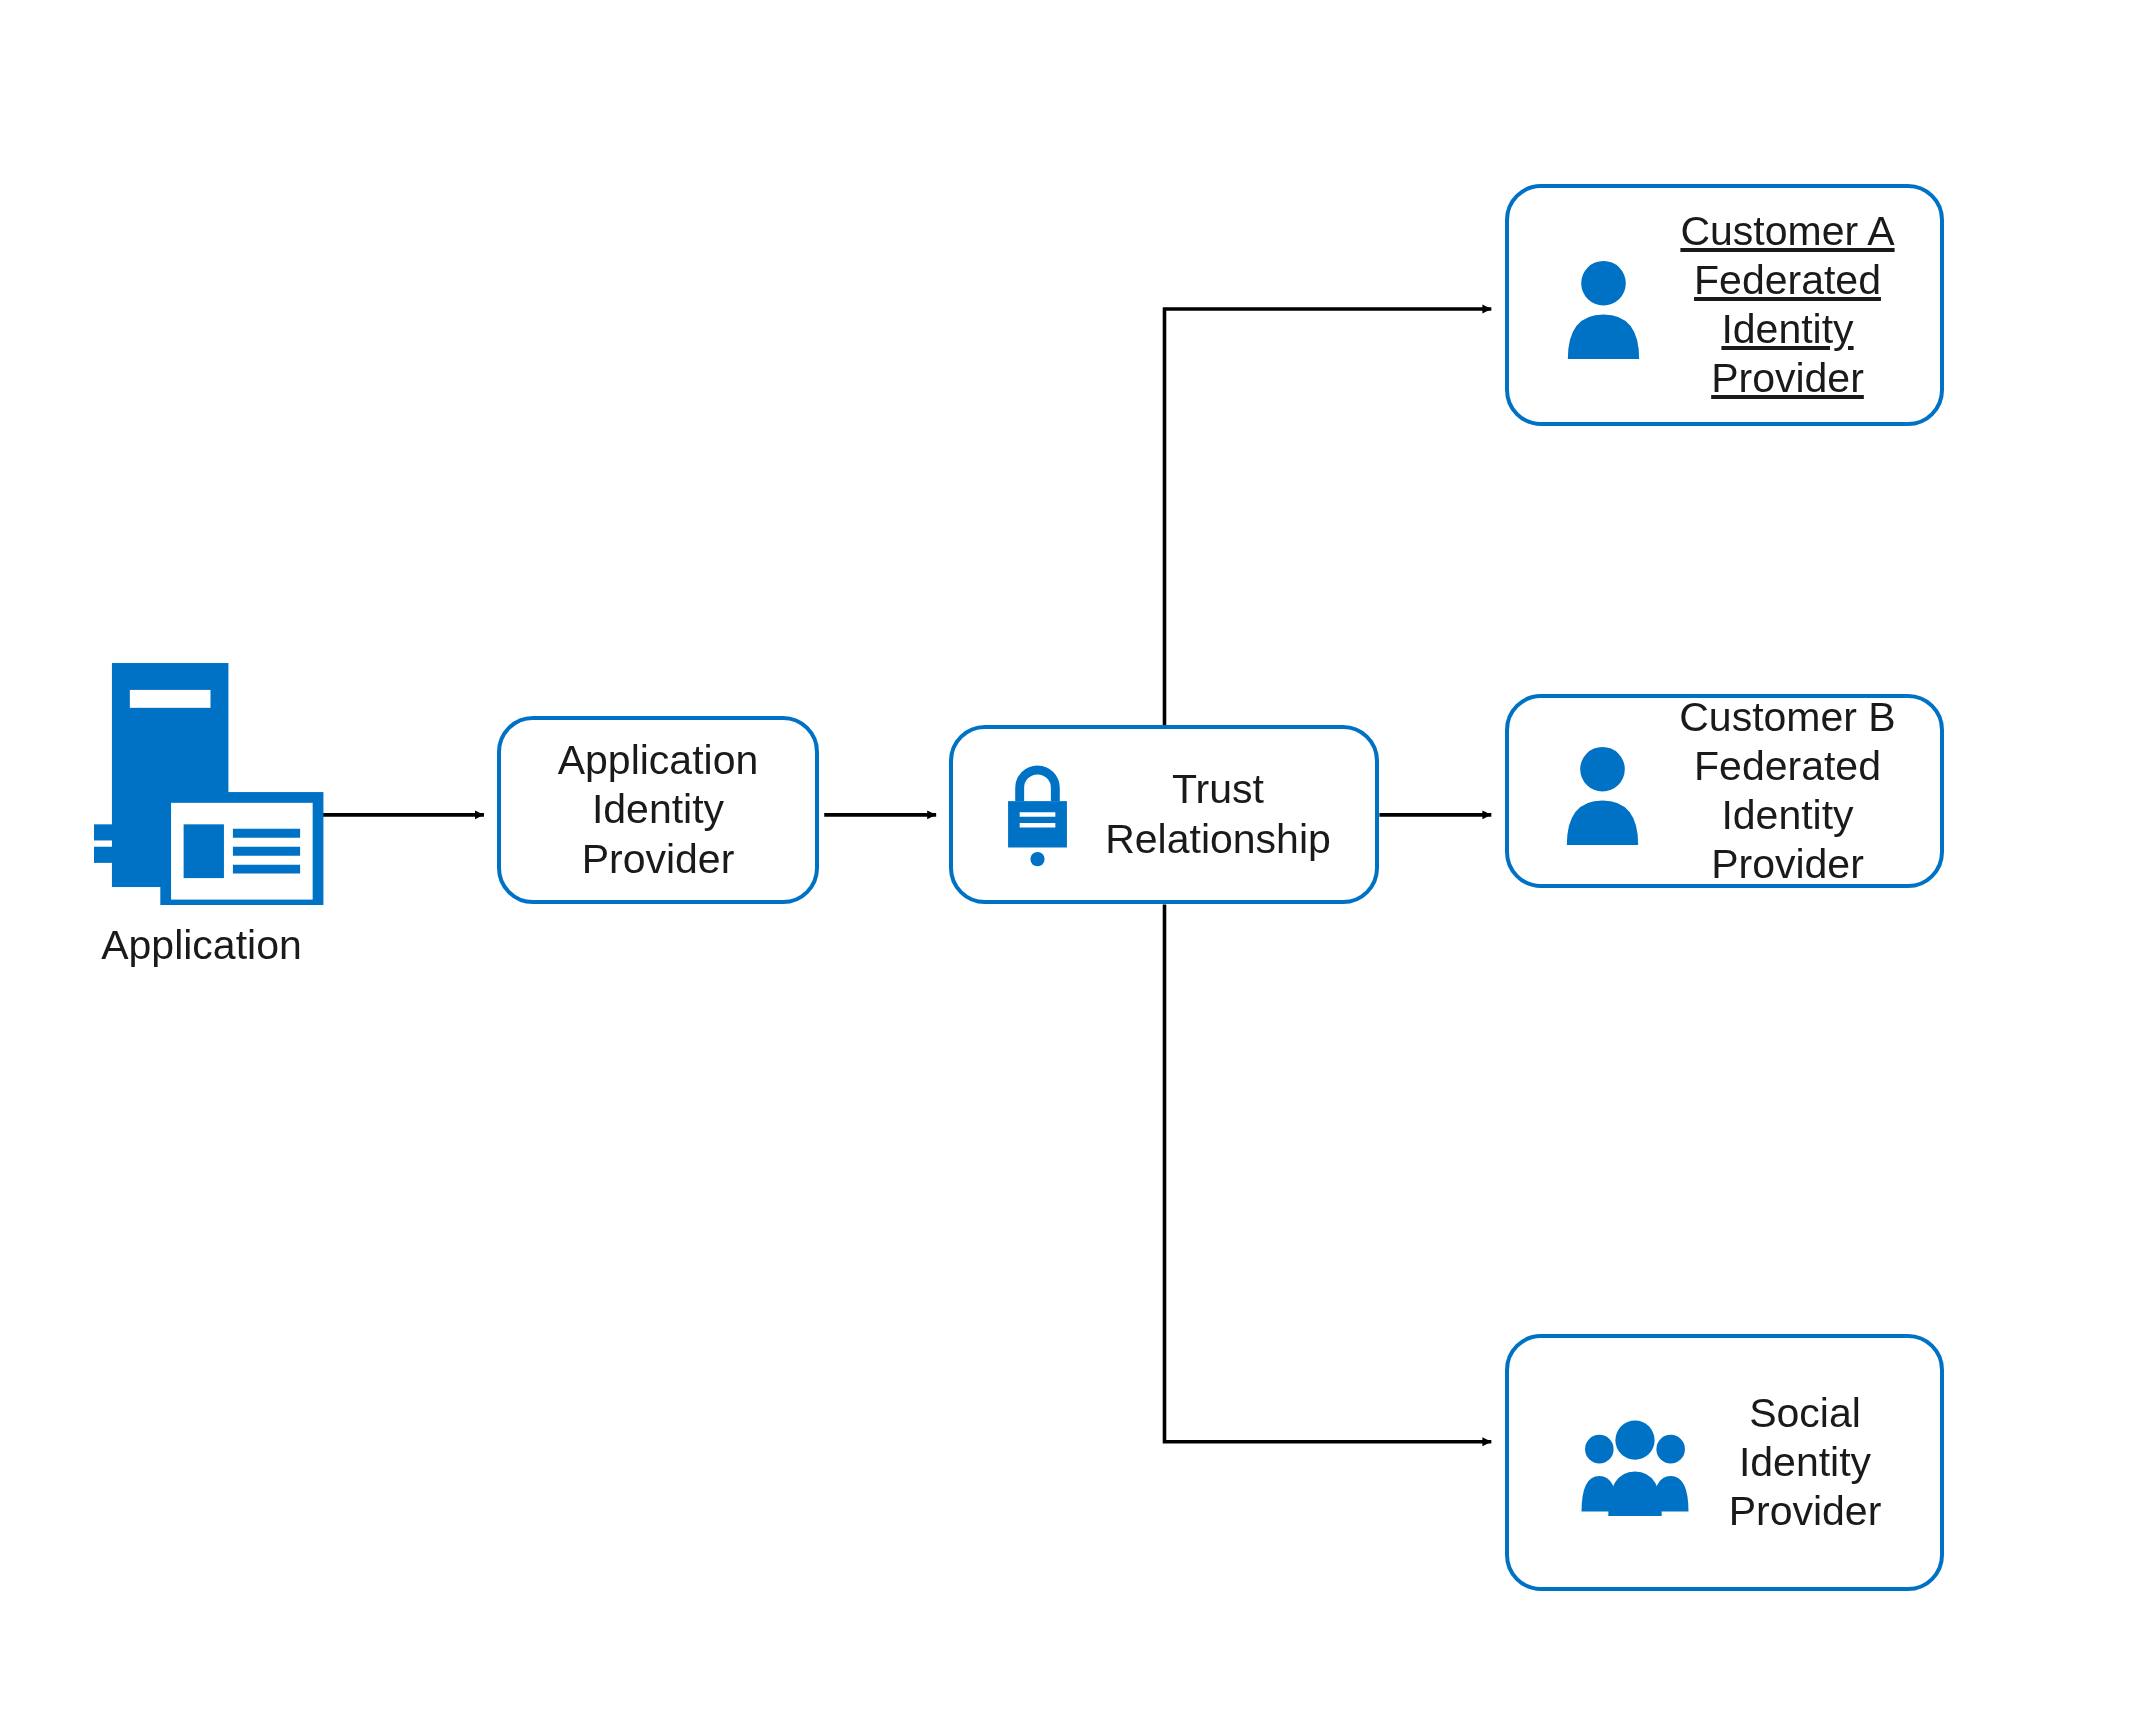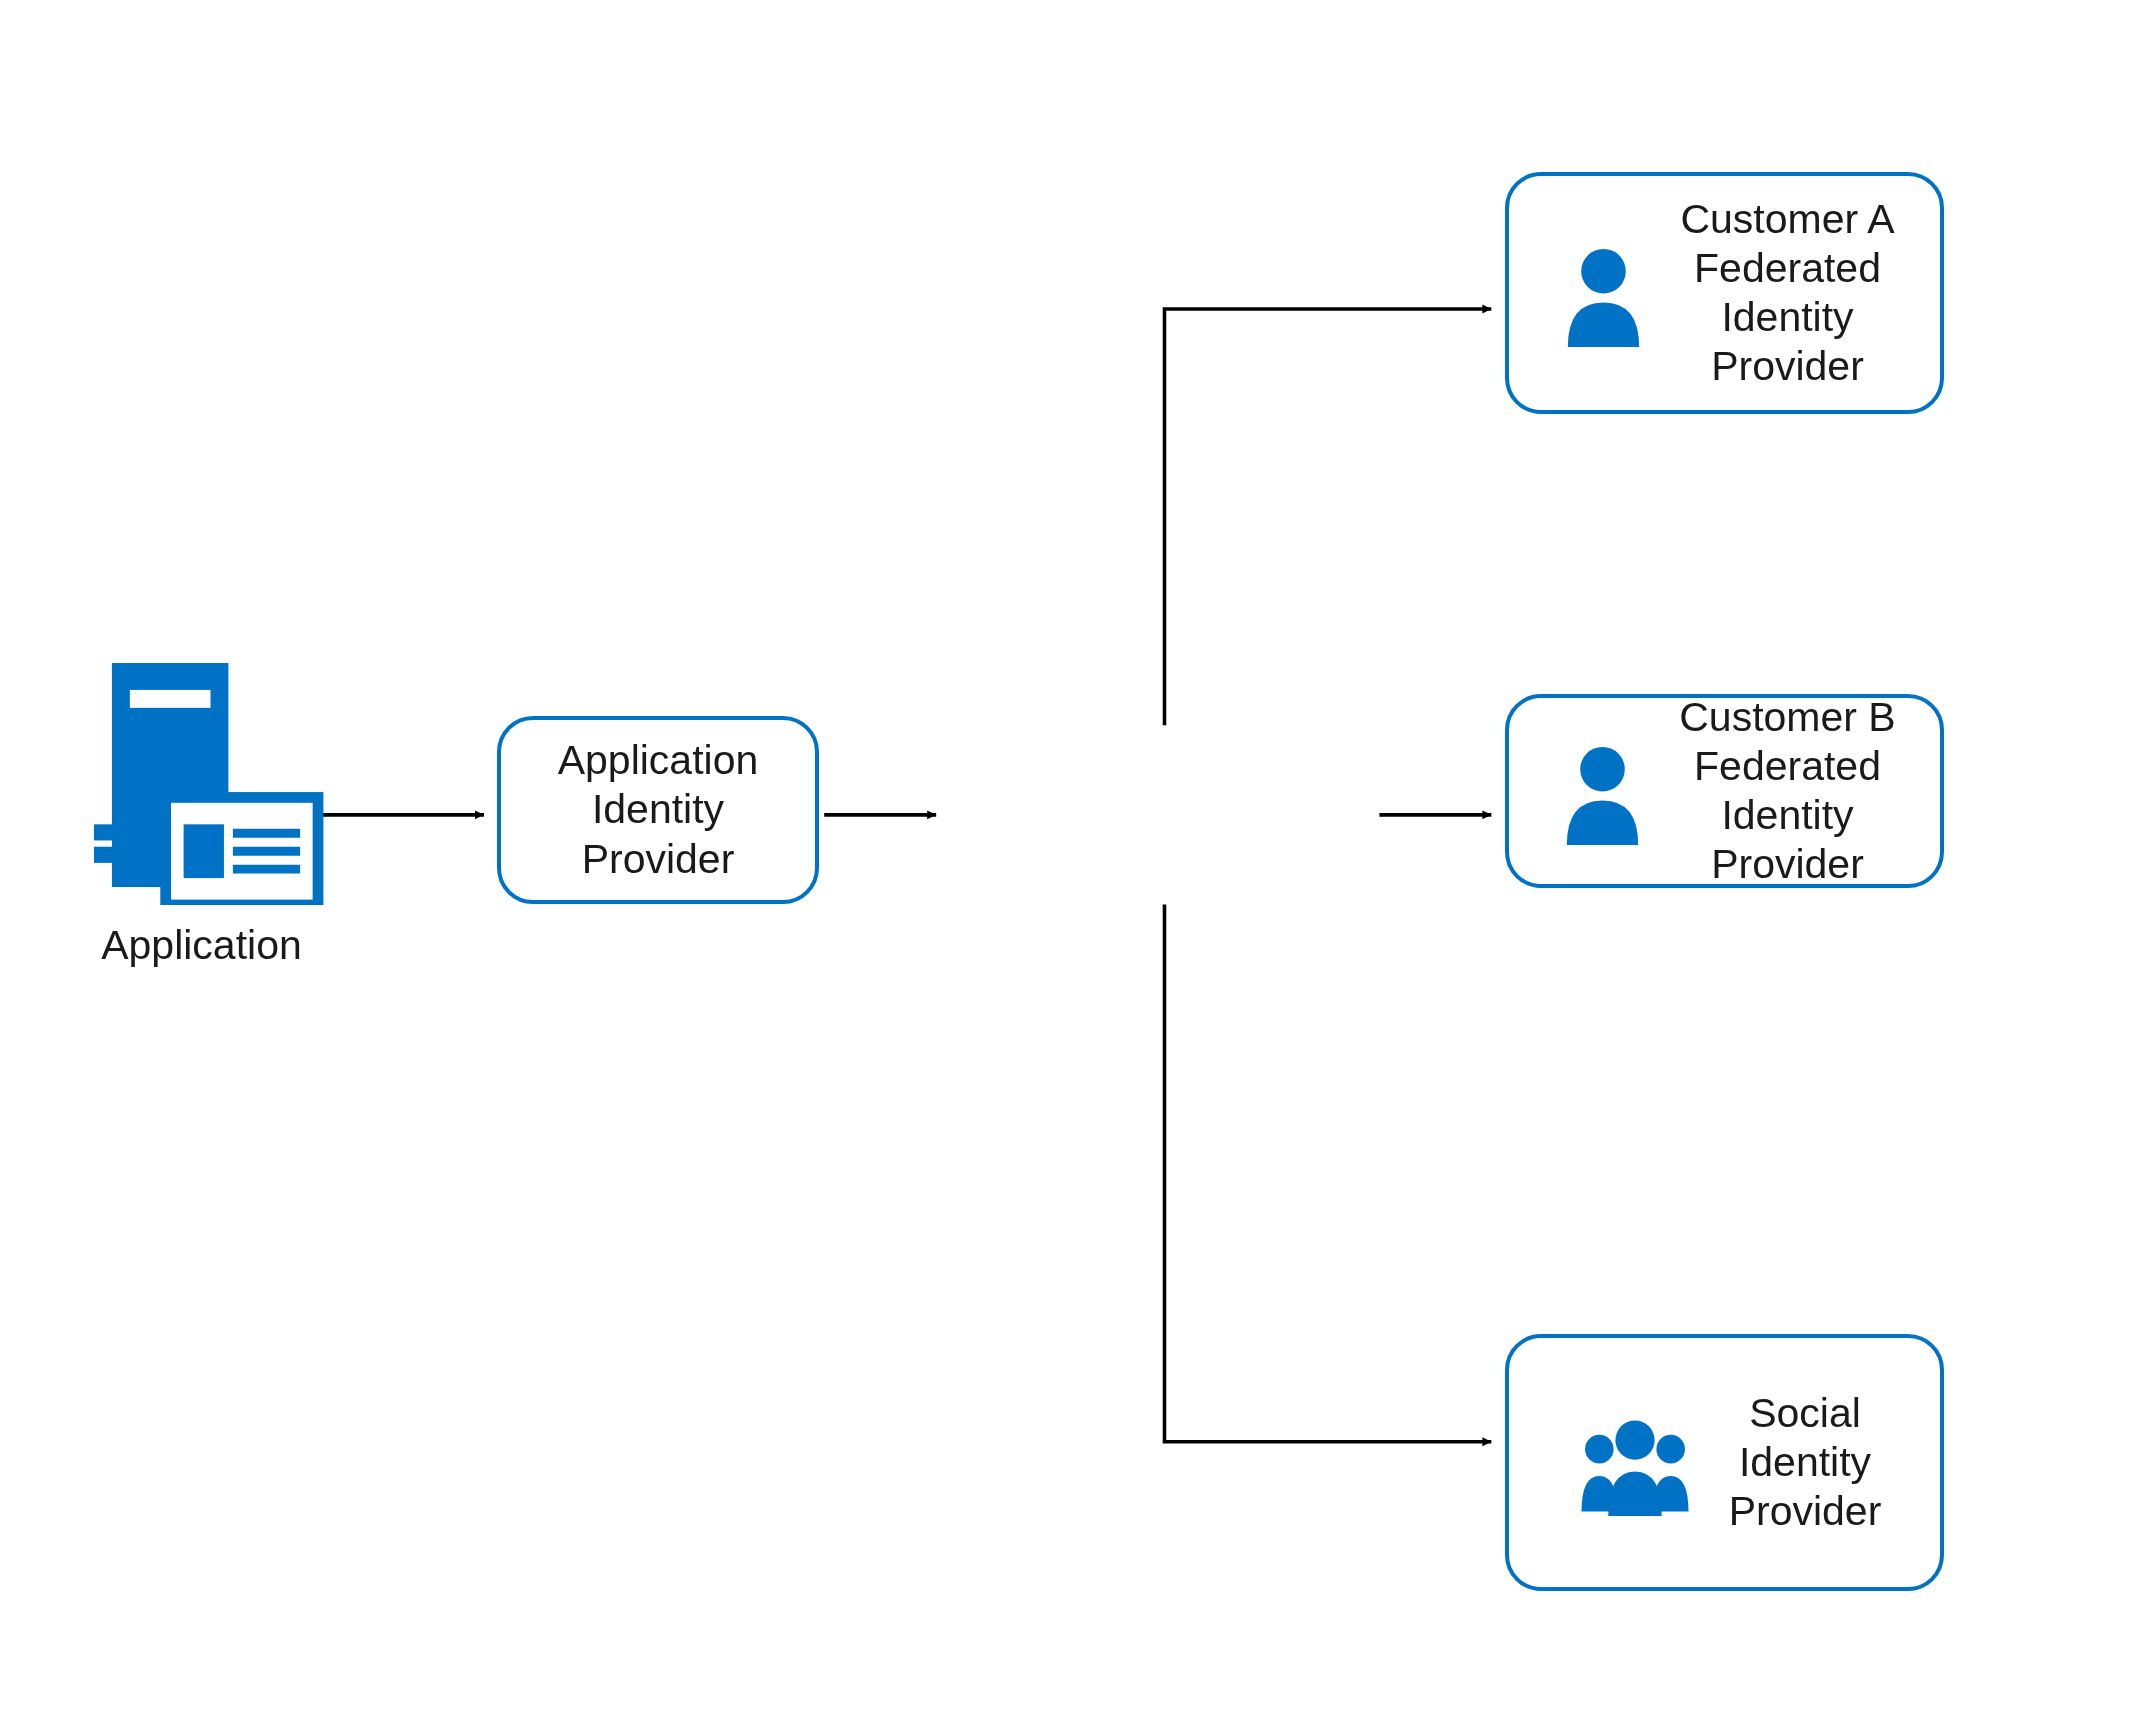--- a/index.html
+++ b/index.html
@@ -98,22 +98,40 @@
   <div class="app-label" style="left:85px; top:922px; width:233px;">Application</div>
 
   <div class="node-box" style="left:497px; top:716px; width:322px; height:188px;">
     <div class="node-label">
       <div>Application</div>
       <div>Identity</div>
       <div>Provider</div>
     </div>
   </div>
 
+  <div class="node-box" style="left:949px; top:725px; width:430px; height:179px;">
+    <div class="icon-label-row">
+      <svg width="81" height="107" viewBox="0 0 90 120">
 
-  <div class="node-box" style="left:1505px; top:172px; width:439px; height:242px;">
+        <path d="M25 45 V30 a20 20 0 0 1 40 0 V45" fill="none" stroke="#0072c6" stroke-width="10"></path>
+
+        <rect x="12" y="45" width="66" height="52" fill="#0072c6"></rect>
+        <line x1="25" y1="60" x2="65" y2="60" stroke="#ffffff" stroke-width="5"></line>
+        <line x1="25" y1="72" x2="65" y2="72" stroke="#ffffff" stroke-width="5"></line>
+
+        <circle cx="45" cy="110" r="8" fill="#0072c6"></circle>
+      </svg>
+      <div class="node-label">
+        <div>Trust</div>
+        <div>Relationship</div>
+      </div>
+    </div>
+  </div>
+
+  <div class="node-box" style="left:1505px; top:184px; width:439px; height:242px;text-decoration:underline;">
     <div class="icon-label-row">
       <svg width="99" height="107" viewBox="0 0 110 120">
         <circle cx="55" cy="35" r="25" fill="#0072c6"></circle>
         <path d="M15 120 Q15 70 55 70 Q95 70 95 120 Z" fill="#0072c6"></path>
       </svg>
       <div class="node-label">
         <div>Customer A</div>
         <div>Federated</div>
         <div>Identity</div>
         <div>Provider</div>

